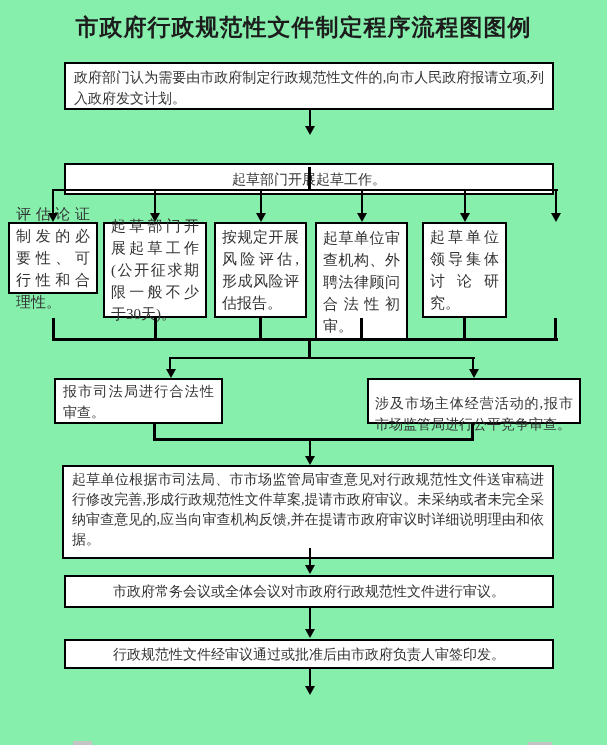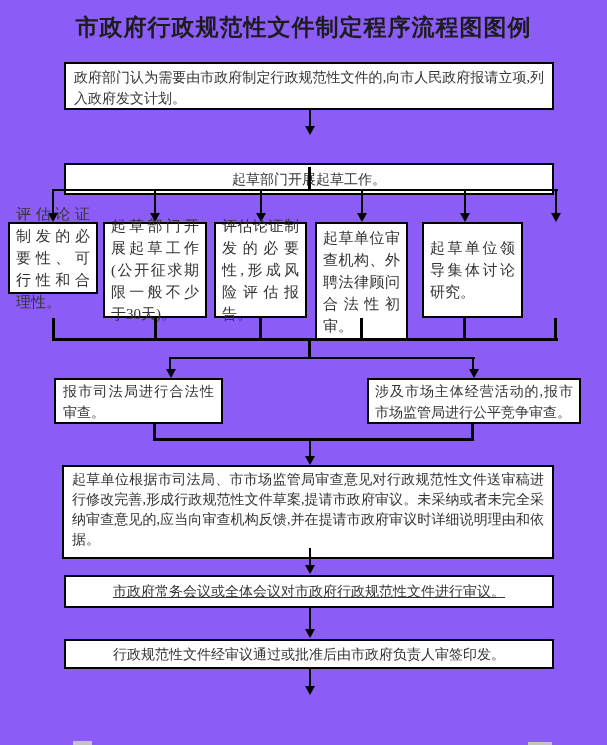--- a/index.html
+++ b/index.html
@@ -1,20 +1,20 @@
 <!DOCTYPE html>
 <html><head>
 <meta charset="utf-8">
 <style>
   * { margin:0; padding:0; box-sizing:border-box; }
   html,body { background:#ffffff; }
   .canvas {
     position:relative;
     width:607px; height:745px;
-    background:#8b5cf6;
+    background:#86efac;
     font-family:"Liberation Serif","DejaVu Serif",serif;
     color:#333333;
     overflow:hidden;
   }
   .title {
     position:absolute; left:0; top:12px; width:607px;
     text-align:center;
     font-family:"Liberation Sans","DejaVu Sans",sans-serif;
     font-weight:bold; font-size:23px; letter-spacing:1px;
     color:#1c1c1c;
@@ -89,26 +89,26 @@
   <div class="ah" style="left:460px; top:213px;"></div>
   <div class="ah" style="left:551px; top:213px;"></div>
 
   <div class="box narrow" style="left:8px; top:222px; width:90px; height:72px;">
     <div class="inner">评估论证制发的必要性、可行性和合理性。</div>
   </div>
   <div class="box narrow" style="left:103px; top:222px; width:104px; height:96px;">
     <div class="inner">起草部门开展起草工作(公开征求期限一般不少于30天)。</div>
   </div>
   <div class="box narrow" style="left:214px; top:222px; width:93px; height:96px;">
-    <div class="inner">评估论证制发的必要性,形成风险评估报告。</div>
+    <div class="inner">按规定开展风险评估,形成风险评估报告。</div>
   </div>
   <div class="box narrow" style="left:315px; top:222px; width:93px; height:119px;">
     <div class="inner">起草单位审查机构、外聘法律顾问合法性初审。</div>
   </div>
-  <div class="box narrow" style="left:422px; top:222px; width:101px; height:96px;">
+  <div class="box narrow" style="left:422px; top:222px; width:85px; height:96px;">
     <div class="inner">起草单位领导集体讨论研究。</div>
   </div>
 
   <div class="vline" style="left:52px;  top:318px; width:3px; height:21px;"></div>
   <div class="vline" style="left:154px; top:318px; width:3px; height:21px;"></div>
   <div class="vline" style="left:259px; top:318px; width:3px; height:21px;"></div>
   <div class="vline" style="left:360px; top:318px; width:3px; height:21px;"></div>
   <div class="vline" style="left:463px; top:318px; width:3px; height:21px;"></div>
   <div class="vline" style="left:554px; top:318px; width:3px; height:21px;"></div>
   <div class="hline" style="left:52px; top:338px; width:506px; height:3px;"></div>
@@ -116,38 +116,38 @@
   <div class="vline" style="left:308px; top:341px; width:3px; height:18px;"></div>
   <div class="hline" style="left:169px; top:357px; width:306px; height:2px;"></div>
   <div class="vline" style="left:169px; top:359px; width:2px; height:11px;"></div>
   <div class="vline" style="left:472px; top:359px; width:2px; height:11px;"></div>
   <div class="ah" style="left:166px; top:369px;"></div>
   <div class="ah" style="left:469px; top:369px;"></div>
 
   <div class="box just" style="left:54px; top:378px; width:169px; height:46px; padding:1px 7px;">
     <span>报市司法局进行合法性审查。</span>
   </div>
-  <div class="box just" style="left:367px; top:378px; width:214px; height:46px; padding:1px 6px;">
+  <div class="box just" style="left:367px; top:378px; width:214px; height:46px; padding:13px 6px;">
     <span>涉及市场主体经营活动的,报市市场监管局进行公平竞争审查。</span>
   </div>
 
   <div class="vline" style="left:153px; top:424px; width:3px; height:16px;"></div>
   <div class="vline" style="left:471px; top:424px; width:3px; height:16px;"></div>
   <div class="hline" style="left:153px; top:438px; width:321px; height:3px;"></div>
   <div class="vline" style="left:309px; top:441px; width:2px; height:15px;"></div>
   <div class="ah" style="left:305px; top:456px;"></div>
 
   <div class="box just big" style="left:62px; top:465px; width:492px; height:94px;">
     <span>起草单位根据市司法局、市市场监管局审查意见对行政规范性文件送审稿进行修改完善,形成行政规范性文件草案,提请市政府审议。未采纳或者未完全采纳审查意见的,应当向审查机构反馈,并在提请市政府审议时详细说明理由和依据。</span>
   </div>
 
   <div class="vline" style="left:309px; top:548px; width:2px; height:17px;"></div>
   <div class="ah" style="left:305px; top:565px;"></div>
 
-  <div class="box centered" style="left:64px; top:575px; width:490px; height:33px;text-decoration:underline;">
+  <div class="box centered" style="left:64px; top:575px; width:490px; height:33px;">
     <span>市政府常务会议或全体会议对市政府行政规范性文件进行审议。</span>
   </div>
 
   <div class="vline" style="left:309px; top:608px; width:2px; height:21px;"></div>
   <div class="ah" style="left:305px; top:629px;"></div>
 
   <div class="box centered" style="left:64px; top:639px; width:490px; height:30px;">
     <span>行政规范性文件经审议通过或批准后由市政府负责人审签印发。</span>
   </div>
 

